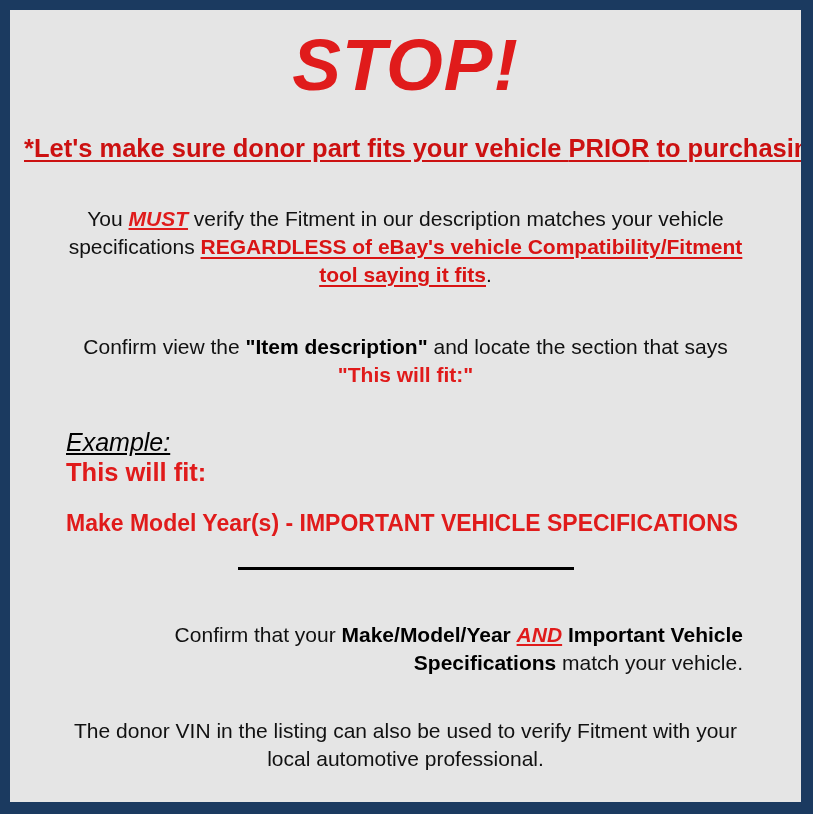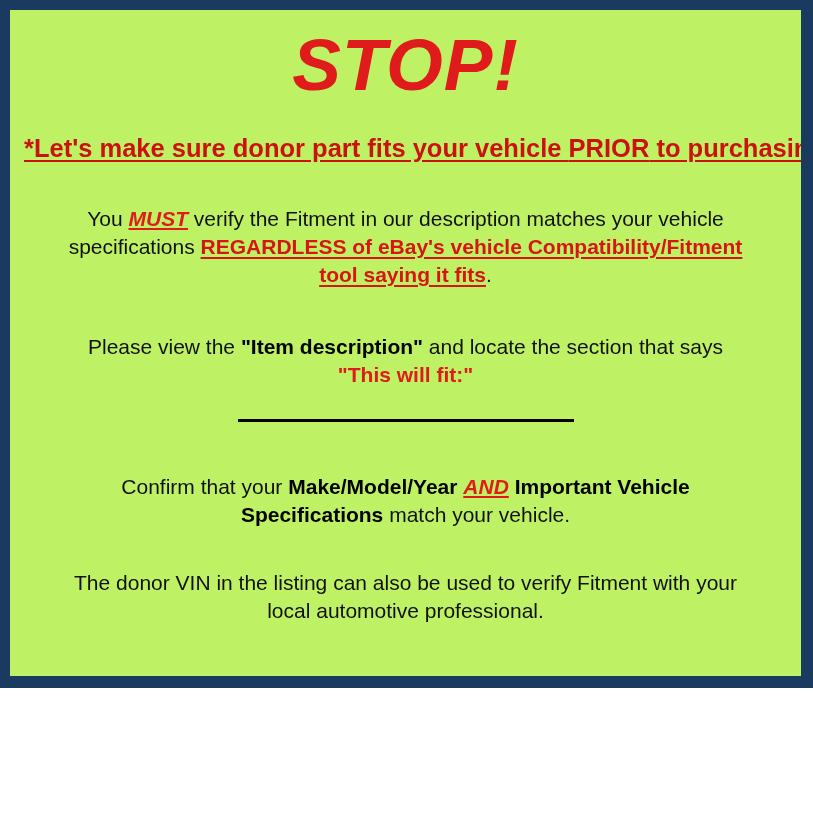--- a/index.html
+++ b/index.html
@@ -5,23 +5,23 @@
   html, body {
     margin: 0;
     padding: 0;
     background: #ffffff;
   }
   body {
     font-family: "Liberation Sans", sans-serif;
   }
   .notice-frame {
     width: 813px;
-    height: 688px;
+    height: 814px;
     box-sizing: border-box;
-    background: #bef264;
+    background: #e5e5e5;
     border-top: 10px solid #1b3a60;
     border-left: 10px solid #1b3a60;
     border-right: 12px solid #1b3a60;
     border-bottom: 12px solid #1b3a60;
     overflow: hidden;
     position: relative;
   }
   .inner {
     width: 100%;
     height: 100%;
@@ -56,21 +56,21 @@
 
   .para {
     font-size: 21px;
     line-height: 1.33;
     color: #111111;
     margin: 16px;
     padding: 0 28px;
   }
   .block-must { margin-top: 42px; }
   .block-desc { margin-top: 44px; }
-  .block-confirm { margin-top: 44px; }
+  .block-confirm { margin-top: 44px; text-align: right; }
   .block-vin { margin-top: 40px; }
 
   .red-bold-u-i {
     color: #e01b1b;
     font-weight: bold;
     font-style: italic;
     text-decoration: underline;
     text-underline-offset: 2px;
   }
   .red-bold-u {
@@ -133,23 +133,28 @@
 
     <div class="subtitle">
       <span>*Let's make sure donor part fits your vehicle </span><span class="ital">PRIOR</span><span> to purchasing*</span>
     </div>
 
     <p class="para block-must">
       <span>You </span><span class="red-bold-u-i">MUST</span><span> verify the Fitment in our description matches your vehicle specifications </span><span class="red-bold-u">REGARDLESS of eBay's vehicle Compatibility/Fitment tool saying it fits</span><span>.</span>
     </p>
 
     <p class="para block-desc">
-      <span>Please view the </span><span class="blk-bold">"Item description"</span><span> and locate the section that says </span><span class="red-bold">"This will fit:"</span>
+      <span>Confirm view the </span><span class="blk-bold">"Item description"</span><span> and locate the section that says </span><span class="red-bold">"This will fit:"</span>
     </p>
 
+    <div class="example-wrap">
+      <div class="example-label">Example:</div>
+      <div class="this-will-fit">This will fit:</div>
+      <div class="make-model">Make Model Year(s) - IMPORTANT VEHICLE SPECIFICATIONS</div>
+    </div>
 
     <div class="divider-row">
       <span class="divider"></span>
     </div>
 
     <p class="para block-confirm">
       <span>Confirm that your </span><span class="blk-bold">Make/Model/Year</span><span> </span><span class="red-bold-u-i">AND</span><span> </span><span class="blk-bold">Important Vehicle Specifications</span><span> match your vehicle.</span>
     </p>
 
     <p class="para block-vin">The donor VIN in the listing can also be used to verify Fitment with your local automotive professional.</p>

